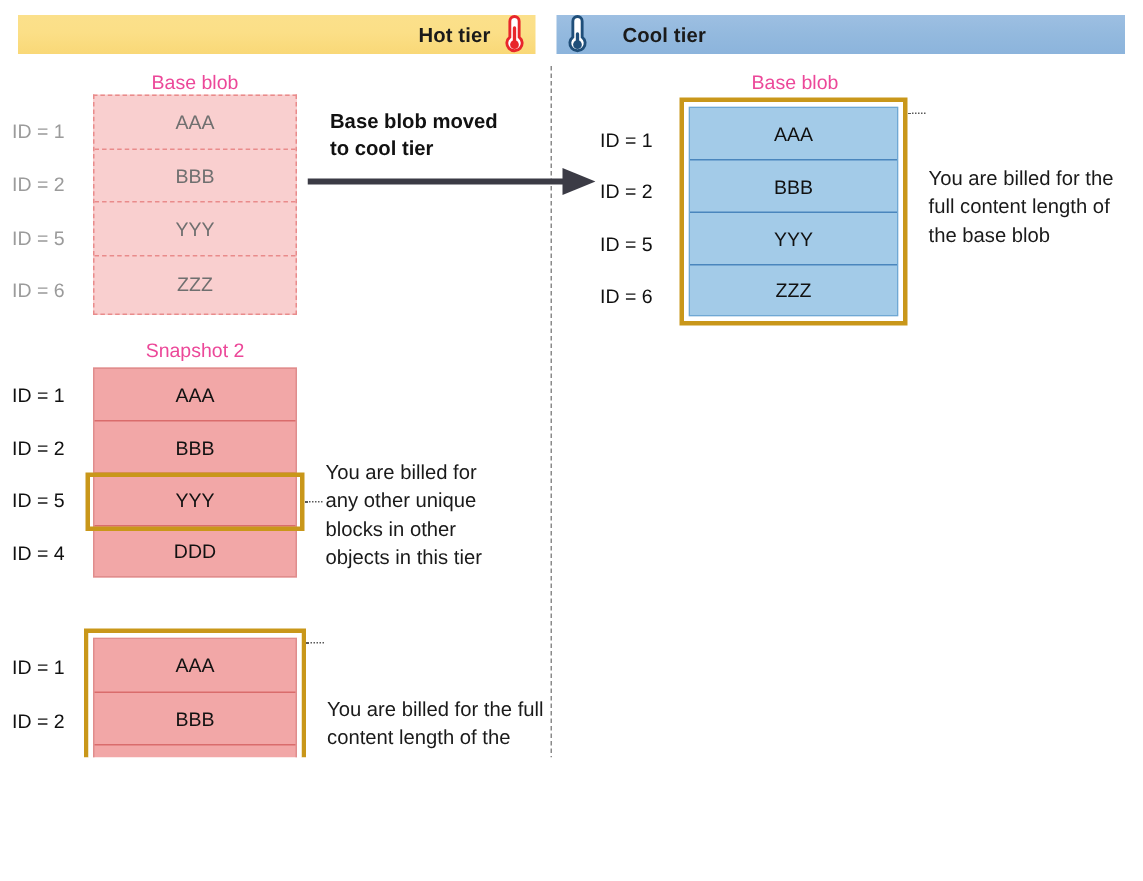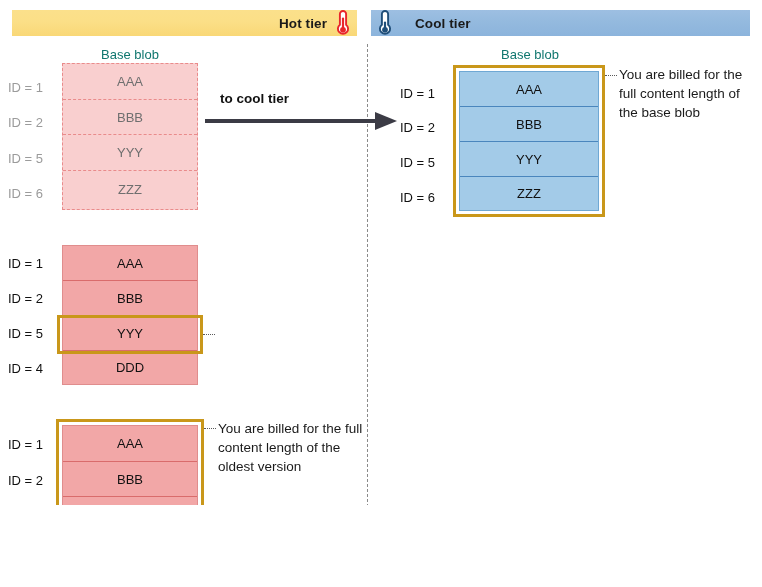--- a/index.html
+++ b/index.html
@@ -67,21 +67,21 @@
     position: absolute;
     left: 367px;
     top: 44px;
     width: 0;
     height: 543px;
     border-left: 1.5px dashed #8a8a8a;
   }
   .group-title {
     position: absolute;
     font-size: 13px;
-    color: #0f766e;
+    color: #ec4899;
     white-space: nowrap;
     text-align: center;
   }
 
   
   .stack {
     position: absolute;
     box-sizing: border-box;
   }
   .block {
@@ -151,20 +151,21 @@
     color: #111111;
   }
   .id-label.dim { color: #9b9b9b; }
 
   
   .annot {
     position: absolute;
     font-size: 13.5px;
     line-height: 19px;
     color: #1a1a1a;
+    margin-top: 44px;
   }
   .leader {
     position: absolute;
     border-top: 1.5px dotted #5a5a5a;
     height: 0;
   }
 
   
   .arrow-label {
     position: absolute;
@@ -213,45 +214,48 @@
   <div class="id-label dim" style="left:8px; top:151px;">ID = 5</div>
   <div class="id-label dim" style="left:8px; top:186px;">ID = 6</div>
 
   <div class="stack ghost" style="left:62px; top:63px; width:136px; height:147px;">
     <div class="block" style="height:36px;">AAA</div>
     <div class="block" style="height:35px;">BBB</div>
     <div class="block" style="height:36px;">YYY</div>
     <div class="block" style="height:36px;">ZZZ</div>
   </div>
 
+  <div class="arrow-label" style="left:220px; top:72px;">Base blob moved</div>
   <div class="arrow-label" style="left:220px; top:90px;text-align:right;">to cool tier</div>
 
   <div class="arrow-wrap" style="left:205px; top:111px;">
     <svg width="192" height="20" viewBox="0 0 192 20">
       <line x1="0" y1="10" x2="172" y2="10" stroke="#3b3b45" stroke-width="4"></line>
       <polygon points="170,1 192,10 170,19" fill="#3b3b45"></polygon>
     </svg>
   </div>
 
+  <div class="group-title" style="left:60px; top:226px; width:140px;">Snapshot 2</div>
 
   <div class="id-label" style="left:8px; top:256px;">ID = 1</div>
   <div class="id-label" style="left:8px; top:291px;">ID = 2</div>
   <div class="id-label" style="left:8px; top:326px;">ID = 5</div>
   <div class="id-label" style="left:8px; top:361px;">ID = 4</div>
 
   <div class="stack pink" style="left:62px; top:245px; width:136px; height:140px;">
     <div class="block" style="height:35px;">AAA</div>
     <div class="block" style="height:35px;">BBB</div>
     <div class="block" style="height:35px;">YYY</div>
     <div class="block" style="height:33px;">DDD</div>
   </div>
 
   <div class="gold-frame" style="left:57px; top:315px; width:146px; height:39px;"></div>
 
   <div class="leader" style="left:203px; top:334px; width:12px;"></div>
+  <div class="annot" style="left:217px; top:261px; width:118px;">You are billed for any other unique blocks in other objects in this tier</div>
 
 
   <div class="id-label" style="left:8px; top:437px;">ID = 1</div>
   <div class="id-label" style="left:8px; top:473px;">ID = 2</div>
   <div class="id-label" style="left:8px; top:508px;">ID = 4</div>
   <div class="id-label" style="left:8px; top:543px;">ID = 4</div>
 
   <div class="stack pink" style="left:62px; top:425px; width:136px; height:142px;">
     <div class="block" style="height:36px;">AAA</div>
     <div class="block" style="height:35px;">BBB</div>

